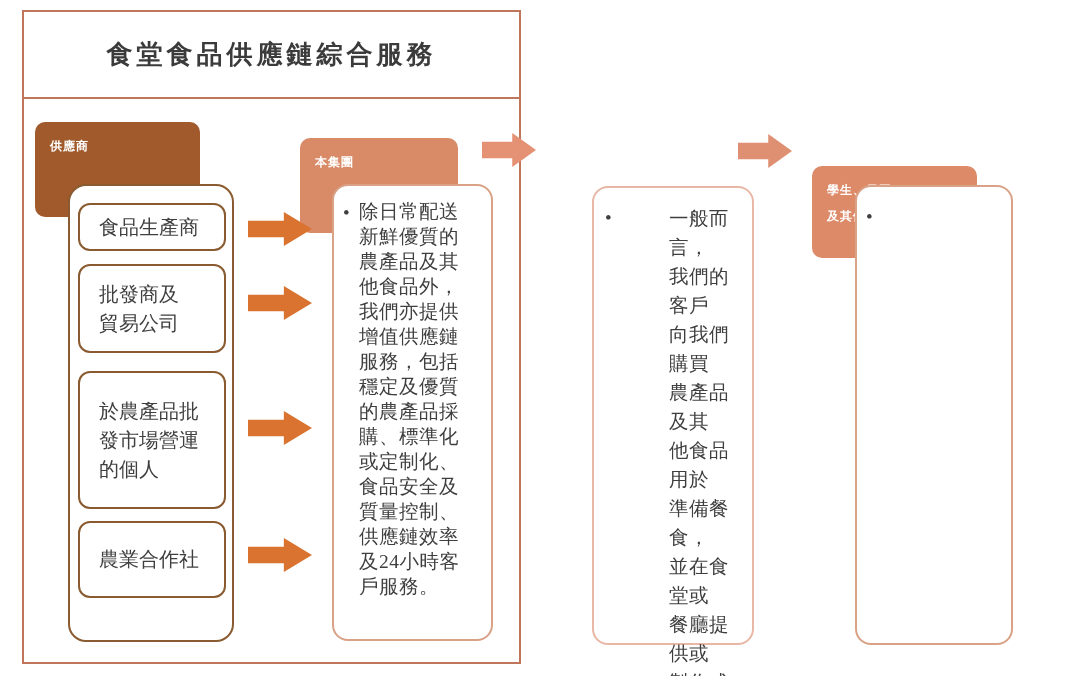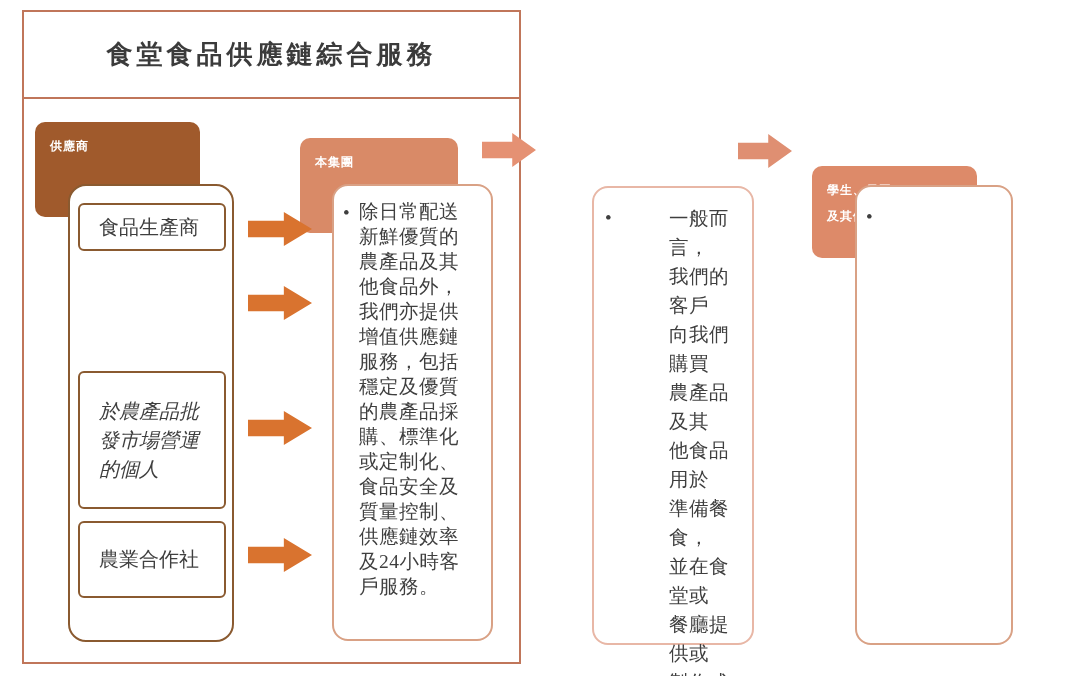--- a/index.html
+++ b/index.html
@@ -46,28 +46,28 @@
 
   
   .supplier-container{
     left:68px;top:184px;width:166px;height:458px;
     background:#ffffff;border:2px solid var(--supplier-border,#8a5a30);
     border-radius:18px;z-index:2;box-sizing:border-box;
   }
   .supplier-item{
     position:absolute;left:8px;width:148px;
     background:#ffffff;border:2px solid var(--supplier-border,#8a5a30);
-    border-radius:6px;box-sizing:border-box;
+    border-radius:12px;box-sizing:border-box;
     display:flex;align-items:center;
     padding-left:19px;
     font-size:20px;line-height:29px;white-space:pre-line;
   }
   .si-1{top:17px;height:48px;}
   .si-2{top:78px;height:89px;}
-  .si-3{top:185px;height:138px;font-style:italic;}
+  .si-3{top:185px;height:138px;}
   .si-4{top:335px;height:77px;}
 
   
   .block-arrow{
     clip-path:polygon(0% 26%,56% 26%,56% 0%,100% 50%,56% 100%,56% 74%,0% 74%);
     z-index:3;
   }
   .sm-arrow{left:248px;width:64px;height:34px;background:var(--small-arrow,#d9732f);}
   .sa-1{top:212px;}
   .sa-2{top:286px;}
@@ -119,20 +119,22 @@
     </div>
   </div>
 
   <div class="abs stage-header hdr-suppliers">供應商</div>
   <div class="abs stage-header hdr-group">本集團</div>
   <div class="abs stage-header hdr-students">學生、員工
 及其他</div>
 
   <div class="abs supplier-container">
     <div class="supplier-item si-1">食品生產商</div>
+    <div class="supplier-item si-2">批發商及
+貿易公司</div>
     <div class="supplier-item si-3">於農產品批
 發市場營運
 的個人</div>
     <div class="supplier-item si-4">農業合作社</div>
   </div>
 
   <div class="abs block-arrow sm-arrow sa-1"></div>
   <div class="abs block-arrow sm-arrow sa-2"></div>
   <div class="abs block-arrow sm-arrow sa-3"></div>
   <div class="abs block-arrow sm-arrow sa-4"></div>

